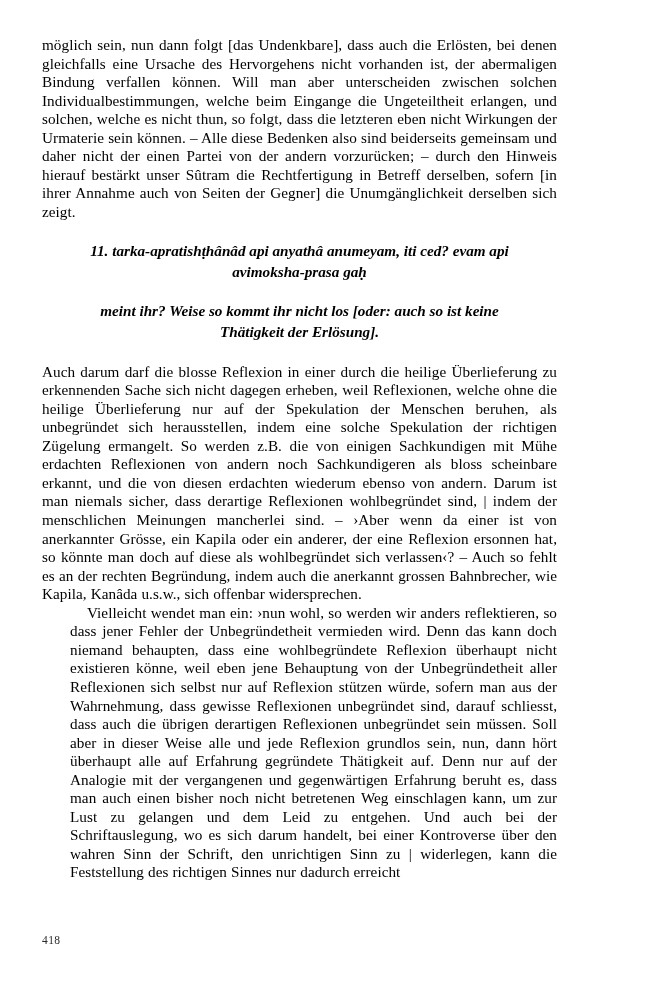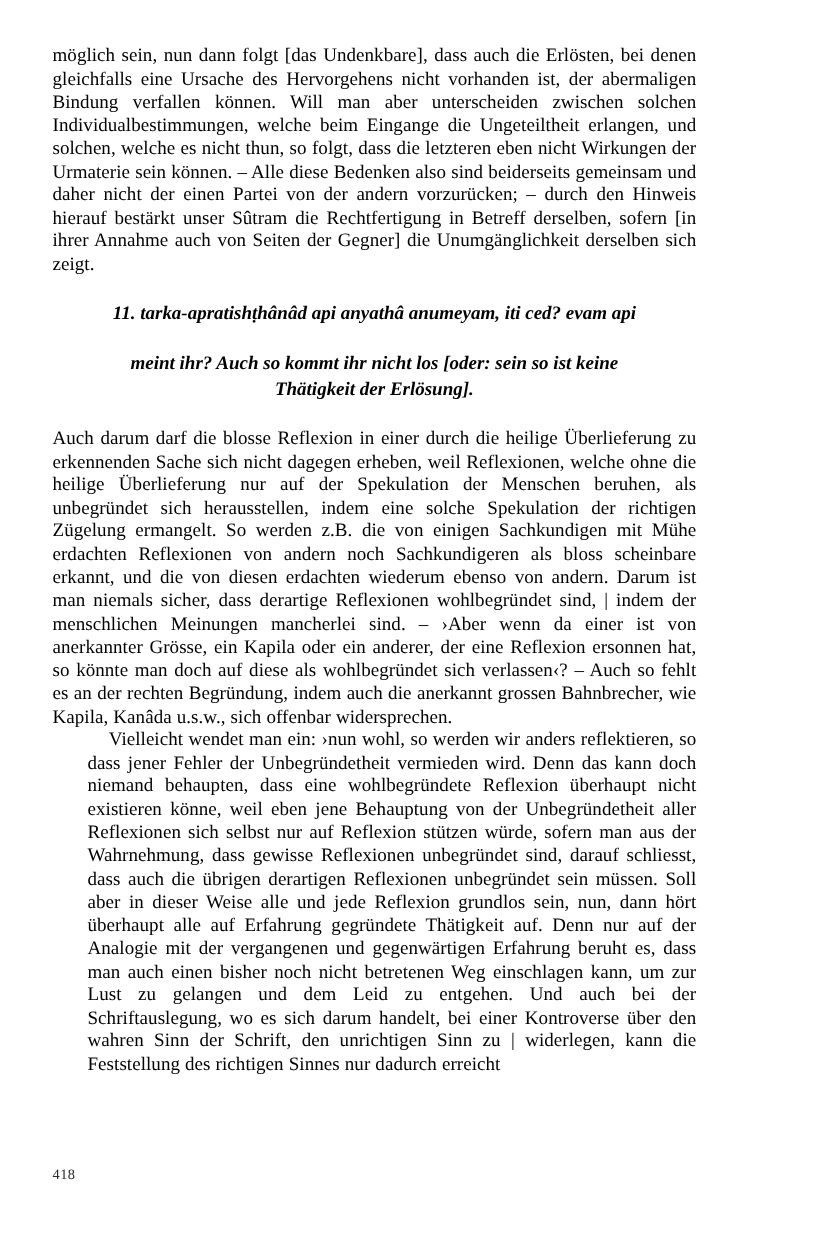--- a/index.html
+++ b/index.html
@@ -92,24 +92,25 @@
 <body>
 
 <div class="page">
 
   <div class="text-column">
 
     <p class="para last-full">möglich sein, nun dann folgt [das Undenkbare], dass auch die Erlösten, bei denen gleichfalls eine Ursache des Hervorgehens nicht vorhanden ist, der abermaligen Bindung verfallen können. Will man aber unterscheiden zwischen solchen Individualbestimmungen, welche beim Eingange die Ungeteiltheit erlangen, und solchen, welche es nicht thun, so folgt, dass die letzteren eben nicht Wirkungen der Urmaterie sein können. – Alle diese Bedenken also sind beiderseits gemeinsam und daher nicht der einen Partei von der andern vorzurücken; – durch den Hinweis hierauf bestärkt unser Sûtram die Rechtfertigung in Betreff derselben, sofern [in ihrer Annahme auch von Seiten der Gegner] die Unumgänglichkeit derselben sich zeigt.</p>
 
     <div class="sutra-block">
       <span class="seg">11. tarka-apratishṭhânâd api anyathâ anumeyam, iti ced? evam api</span>
+      <span class="sutra-line-2">avimoksha-prasa gaḥ</span>
     </div>
 
     <div class="translation-block">
-      <span class="translation-line">meint ihr? Auch so kommt ihr nicht los [oder: sein so ist keine</span>
+      <span class="translation-line">meint ihr? Weise so kommt ihr nicht los [oder: auch so ist keine</span>
       <span class="translation-line">Thätigkeit der Erlösung].</span>
     </div>
 
     <p class="para body-start ragged-end">Auch darum darf die blosse Reflexion in einer durch die heilige Überlieferung zu erkennenden Sache sich nicht dagegen erheben, weil Reflexionen, welche ohne die heilige Überlieferung nur auf der Spekulation der Menschen beruhen, als unbegründet sich herausstellen, indem eine solche Spekulation der richtigen Zügelung ermangelt. So werden z.B. die von einigen Sachkundigen mit Mühe erdachten Reflexionen von andern noch Sachkundigeren als bloss scheinbare erkannt, und die von diesen erdachten wiederum ebenso von andern. Darum ist man niemals sicher, dass derartige Reflexionen wohlbegründet sind, | indem der menschlichen Meinungen mancherlei sind. – ›Aber wenn da einer ist von anerkannter Grösse, ein Kapila oder ein anderer, der eine Reflexion ersonnen hat, so könnte man doch auf diese als wohlbegründet sich verlassen‹? – Auch so fehlt es an der rechten Begründung, indem auch die anerkannt grossen Bahnbrecher, wie Kapila, Kanâda u.s.w., sich offenbar widersprechen.</p>
 
     <p class="para indent ragged-end">Vielleicht wendet man ein: ›nun wohl, so werden wir anders reflektieren, so dass jener Fehler der Unbegründetheit vermieden wird. Denn das kann doch niemand behaupten, dass eine wohlbegründete Reflexion überhaupt nicht existieren könne, weil eben jene Behauptung von der Unbegründetheit aller Reflexionen sich selbst nur auf Reflexion stützen würde, sofern man aus der Wahrnehmung, dass gewisse Reflexionen unbegründet sind, darauf schliesst, dass auch die übrigen derartigen Reflexionen unbegründet sein müssen. Soll aber in dieser Weise alle und jede Reflexion grundlos sein, nun, dann hört überhaupt alle auf Erfahrung gegründete Thätigkeit auf. Denn nur auf der Analogie mit der vergangenen und gegenwärtigen Erfahrung beruht es, dass man auch einen bisher noch nicht betretenen Weg einschlagen kann, um zur Lust zu gelangen und dem Leid zu entgehen. Und auch bei der Schriftauslegung, wo es sich darum handelt, bei einer Kontroverse über den wahren Sinn der Schrift, den unrichtigen Sinn zu | widerlegen, kann die Feststellung des richtigen Sinnes nur dadurch erreicht</p>
 
   </div>
 
   <div class="page-number">418</div>

